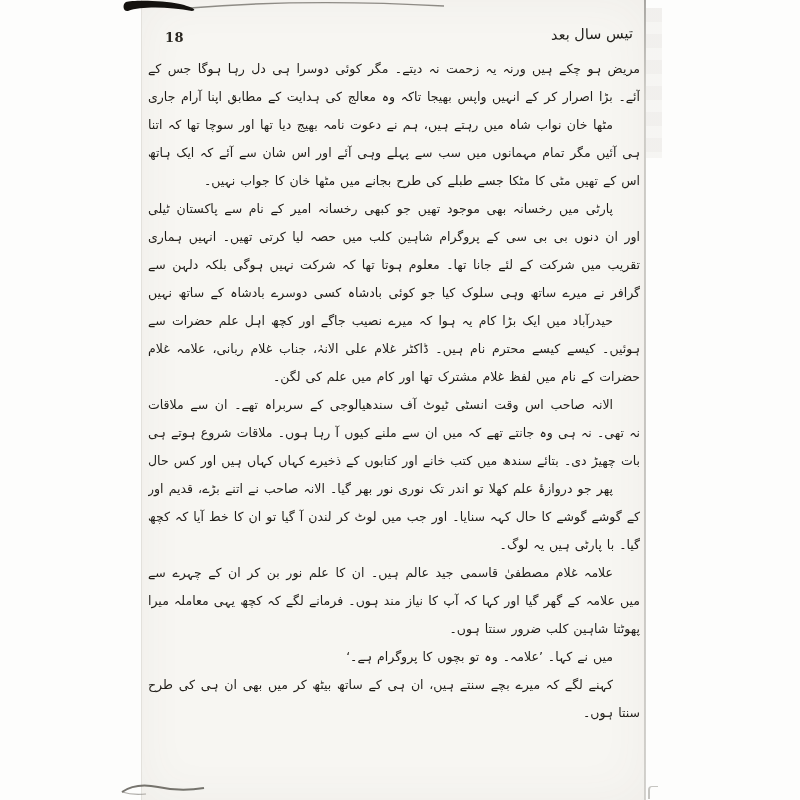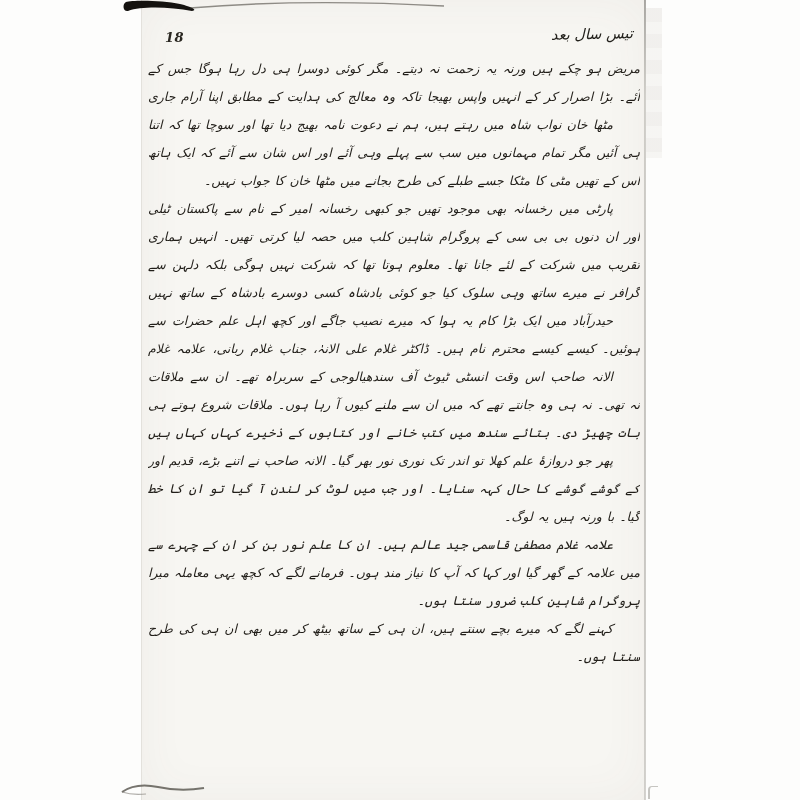--- a/index.html
+++ b/index.html
@@ -2,21 +2,21 @@
 <html lang="ur"><head>
 <meta charset="utf-8">
 <style>
   html,body{margin:0;padding:0;}
   body{
     width:800px;height:800px;overflow:hidden;
     background:#fdfdfc;
     font-family:"DejaVu Sans",sans-serif;
     position:relative;
   }
-  .canvas{position:absolute;inset:0;width:800px;height:736px;font-style:italic;}
+  .canvas{position:absolute;inset:0;width:800px;height:736px;}
 
   
   .page{
     position:absolute;left:141px;top:0;width:503px;height:800px;
     background:#f7f6f2;
     border-left:1px solid #e3e1dc;
     box-shadow:inset 0 0 48px rgba(90,85,70,.05);
   }
   
   .edge-right{
@@ -96,26 +96,28 @@
       <div class="line end">آئے۔ بڑا اصرار کر کے انہیں واپس بھیجا تاکہ وہ معالج کی ہدایت کے مطابق اپنا آرام جاری رکھیں۔</div>
       <div class="line indent">مٹھا خان نواب شاہ میں رہتے ہیں، ہم نے دعوت نامہ بھیج دیا تھا اور سوچا تھا کہ اتنا سفر طے کر کے وہ شاید</div>
       <div class="line">ہی آئیں مگر تمام مہمانوں میں سب سے پہلے وہی آئے اور اس شان سے آئے کہ ایک ہاتھ میں سندھی چادر اور</div>
       <div class="line end">اس کے تھیں مٹی کا مٹکا جسے طبلے کی طرح بجانے میں مٹھا خان کا جواب نہیں۔</div>
       <div class="line indent">پارٹی میں رخسانہ بھی موجود تھیں جو کبھی رخسانہ امیر کے نام سے پاکستان ٹیلی وژن کی مقبول فن کارہ تھیں</div>
       <div class="line">اور ان دنوں بی بی سی کے پروگرام شاہین کلب میں حصہ لیا کرتی تھیں۔ انہیں ہماری پارٹی کے بعد کسی شادی کی</div>
       <div class="line">تقریب میں شرکت کے لئے جانا تھا۔ معلوم ہوتا تھا کہ شرکت نہیں ہوگی بلکہ دلہن سے مقابلہ ہوگا۔ نتیجہ یہ ہوا کہ فوٹو</div>
       <div class="line">گرافر نے میرے ساتھ وہی سلوک کیا جو کوئی بادشاہ کسی دوسرے بادشاہ کے ساتھ نہیں کرتا۔ تقریب میری تھی،</div>
       <div class="line indent">حیدرآباد میں ایک بڑا کام یہ ہوا کہ میرے نصیب جاگے اور کچھ اہل علم حضرات سے ملاقاتیں</div>
       <div class="line">ہوئیں۔ کیسے کیسے محترم نام ہیں۔ ڈاکٹر غلام علی الانہٰ، جناب غلام ربانی، علامہ غلام مصطفیٰ قاسمی۔ ان تینوں</div>
+      <div class="line end">حضرات کے نام میں لفظ غلام مشترک تھا اور کام میں علم کی لگن۔</div>
       <div class="line indent">الانہ صاحب اس وقت انسٹی ٹیوٹ آف سندھیالوجی کے سربراہ تھے۔ ان سے ملاقات پہلے سے طے</div>
       <div class="line">نہ تھی۔ نہ ہی وہ جانتے تھے کہ میں ان سے ملنے کیوں آ رہا ہوں۔ ملاقات شروع ہوتے ہی میں نے اپنے مطلب کی</div>
       <div class="line end">بات چھیڑ دی۔ بتائے سندھ میں کتب خانے اور کتابوں کے ذخیرے کہاں کہاں ہیں اور کس حال میں ہیں۔</div>
       <div class="line indent">پھر جو دروازۂ علم کھلا تو اندر تک نوری نور بھر گیا۔ الانہ صاحب نے اتنے بڑے، قدیم اور تاریخی علاقے</div>
       <div class="line">کے گوشے گوشے کا حال کہہ سنایا۔ اور جب میں لوٹ کر لندن آ گیا تو ان کا خط آیا کہ کچھ کتب خانوں کا ذکر تو رہ ہی</div>
-      <div class="line end">گیا۔ با ورنہ ہیں یہ لوگ۔</div>
+      <div class="line end">گیا۔ با پارٹی ہیں یہ لوگ۔</div>
       <div class="line indent">علامہ غلام مصطفیٰ قاسمی جید عالم ہیں۔ ان کا علم نور بن کر ان کے چہرے سے کرنوں کی طرح پھوٹتا ہے۔</div>
       <div class="line">میں علامہ کے گھر گیا اور کہا کہ آپ کا نیاز مند ہوں۔ فرمانے لگے کہ کچھ یہی معاملہ میرا آپ کے ساتھ ہے، آپ کا</div>
-      <div class="line end">پروگرام شاہین کلب ضرور سنتا ہوں۔</div>
+      <div class="line end">پھوٹتا شاہین کلب ضرور سنتا ہوں۔</div>
+      <div class="line indent end">میں نے کہا۔ ’علامہ۔ وہ تو بچوں کا پروگرام ہے۔‘</div>
       <div class="line indent">کہنے لگے کہ میرے بچے سنتے ہیں، ان ہی کے ساتھ بیٹھ کر میں بھی ان ہی کی طرح اشتیاق سے</div>
       <div class="line end">سنتا ہوں۔</div>
     </div>
 
 </div>
 
 </body></html>

